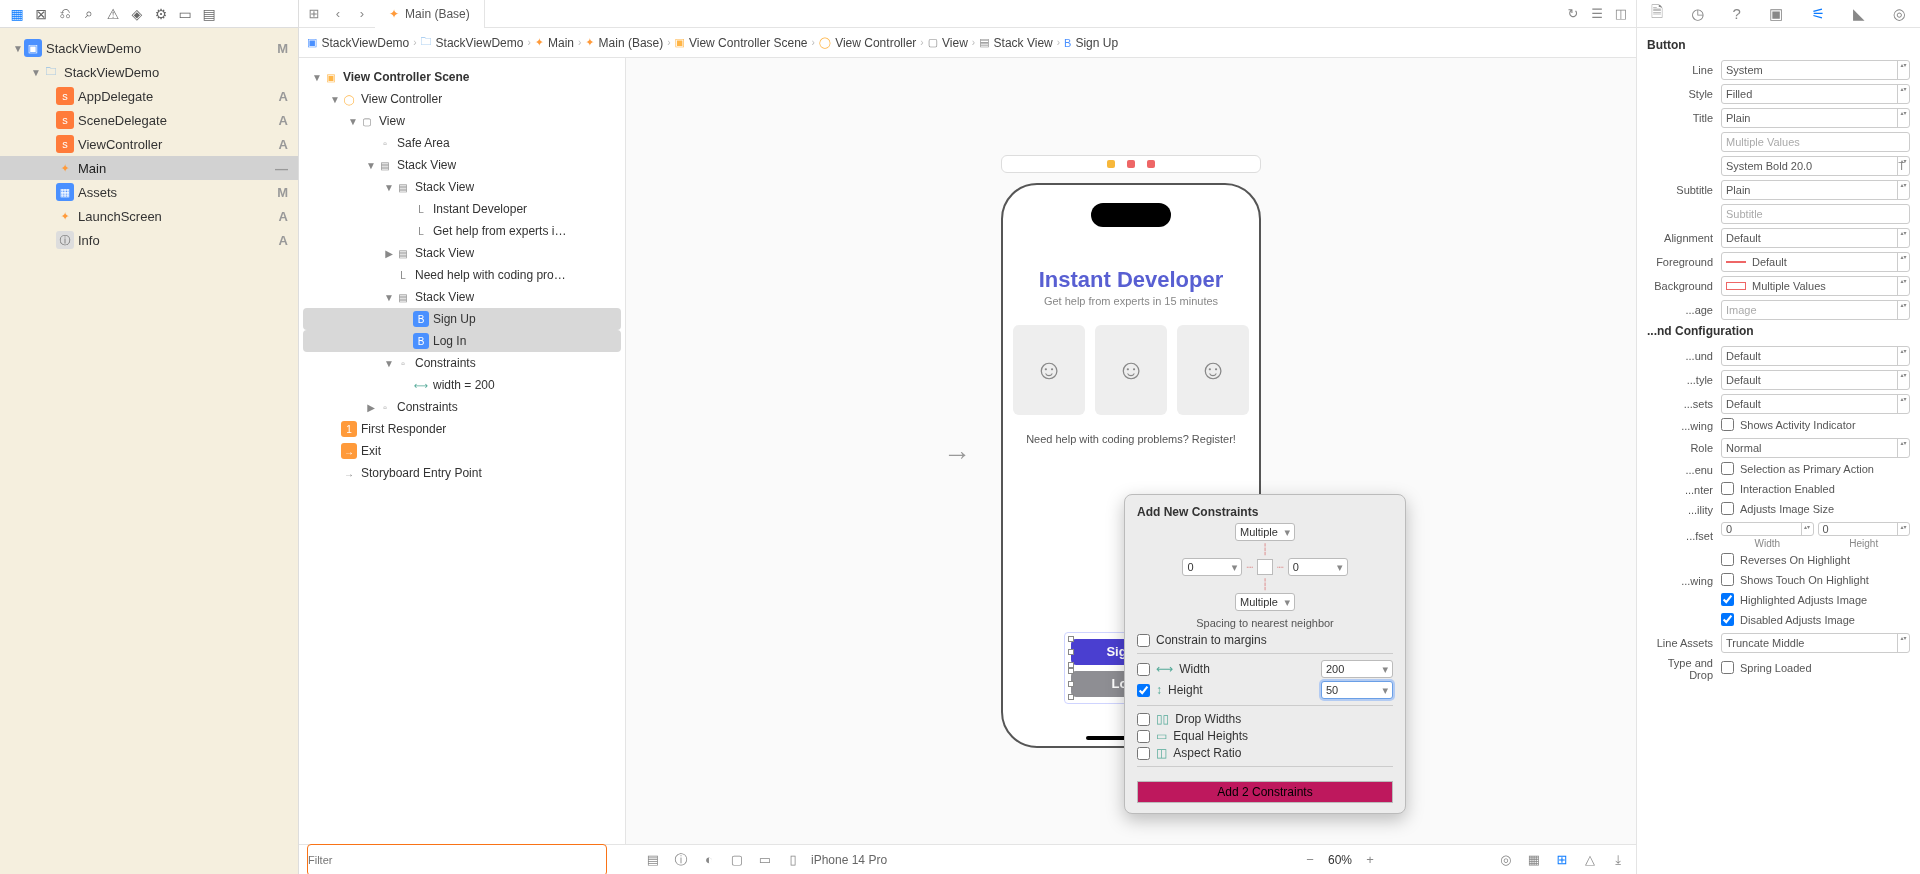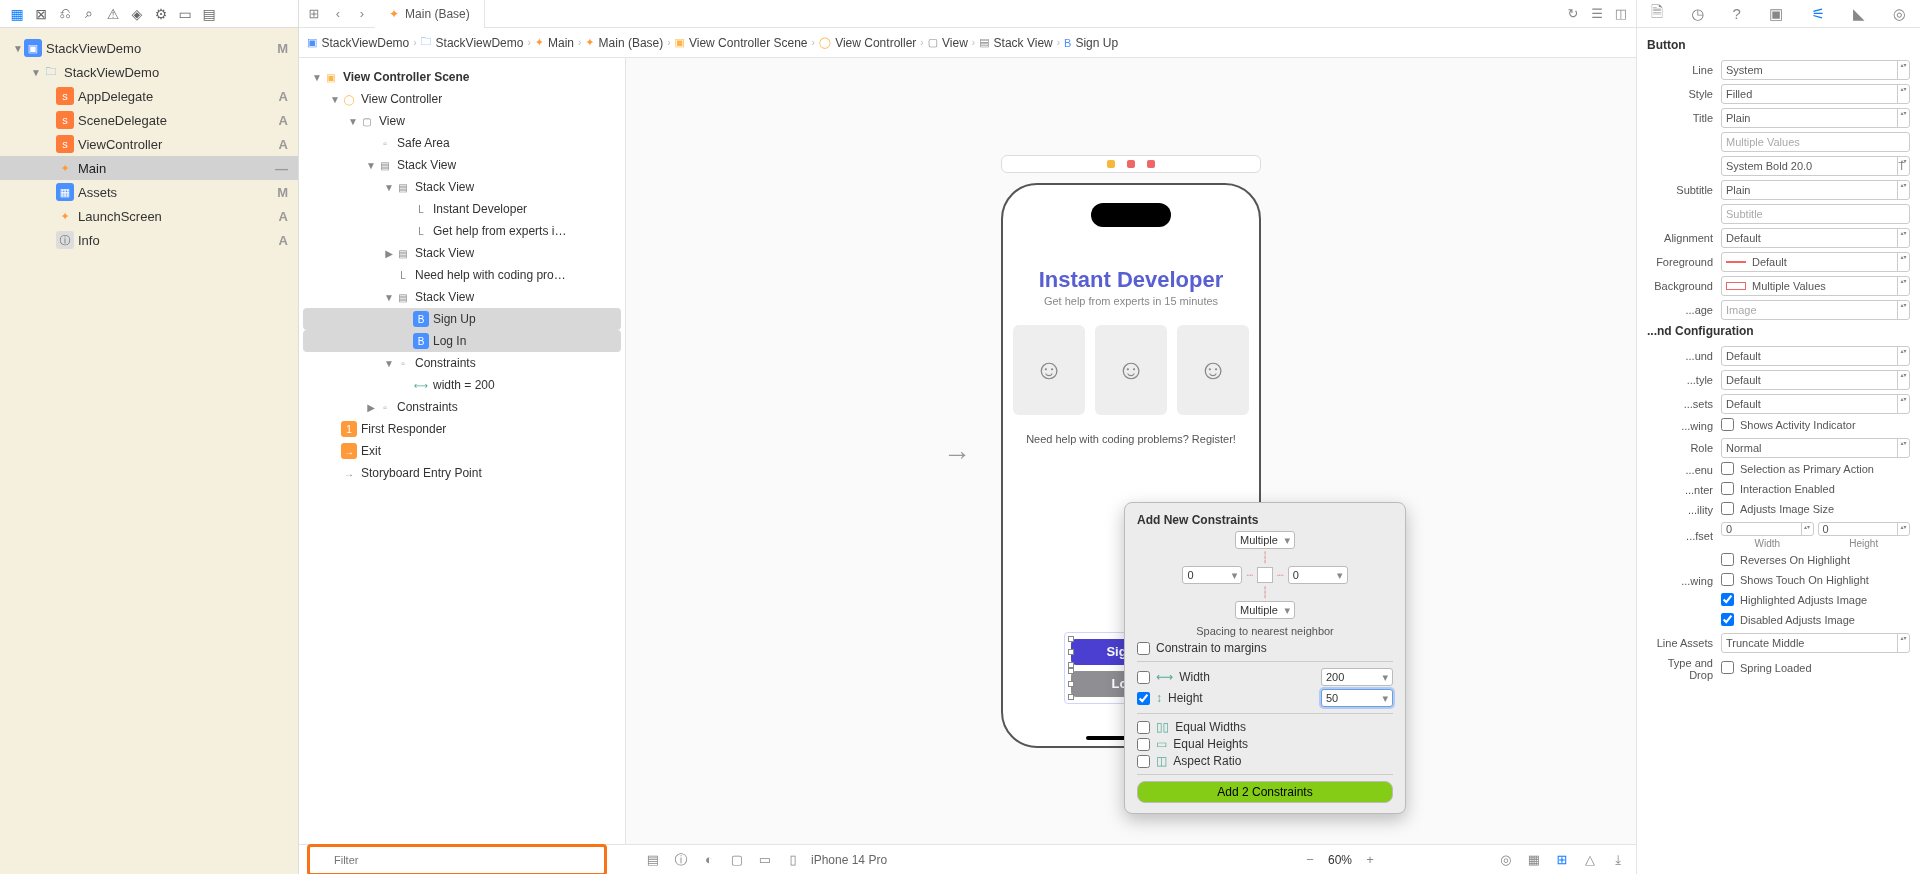--- a/index.html
+++ b/index.html
@@ -50,21 +50,21 @@
 .helptxt { font-size: 11px; color: #555; margin-top: 18px; text-align:center; }
 .btn-stack { margin-top: auto; margin-bottom: 24px; width: 135px; border: 1px solid #cfd4ff; padding: 6px; border-radius: 4px; }
 .pbtn { height: 26px; border-radius: 5px; display:flex; align-items:center; justify-content:center; font-size: 13px; font-weight:600; color:#fff; position:relative; }
 .pbtn.su { background: #4a3fd0; }
 .pbtn.li { background: #8e8e93; margin-top: 6px; }
 .selhandle { position:absolute; width:6px; height:6px; background:#fff; border:1px solid #888; }
 .homebar { position:absolute; bottom: 6px; left:50%; transform:translateX(-50%); width: 90px; height:4px; background:#000; border-radius:3px; }
 .arrow-entry { position:absolute; left: -58px; top: 50%; transform: translateY(-50%); font-size: 28px; color: #999; }
 
 .bottom-bar { height: 30px; border-top: 1px solid #e4e4e4; display:flex; align-items:center; padding: 0 8px; gap: 8px; }
-.filter-input { flex: 0 0 300px; height: 32px; border: 3px solid #f97316; border-radius: 4px; padding: 0 24px; font-size: 11px; color:#888; }
+.filter-input { flex: 0 0 300px; height: 32px; border: 1px solid #f97316; border-radius: 4px; padding: 0 0; font-size: 11px; color:#888; }
 .bottom-bar .bicon { width:20px; color:#888; text-align:center; }
 .bottom-bar .spacer { flex:1; }
 
 .right-col { width: 284px; border-left: 1px solid #e4e4e4; display:flex; flex-direction:column; }
 .insp-tabs { height: 28px; display:flex; align-items:center; justify-content:space-around; border-bottom:1px solid #e4e4e4; }
 .insp-tabs .itab { color:#888; font-size:15px; }
 .insp-tabs .itab.active { color:#0a7aff; }
 .insp-body { flex:1; overflow:auto; padding: 6px 10px; font-size: 11px; color:#555; }
 .insp-section-title { font-weight:600; font-size:12px; color:#333; margin: 4px 0 8px; }
 .insp-row { display:flex; align-items:center; margin-bottom: 4px; gap:4px; }
@@ -84,21 +84,21 @@
 .constraint-cross { display:flex; flex-direction:column; align-items:center; gap:2px; margin-bottom:6px; }
 .cc-row { display:flex; align-items:center; gap:4px; }
 .cc-box { width: 60px; height: 18px; border:1px solid #bbb; background:#fff; border-radius:3px; font-size:11px; padding:0 4px; display:flex; align-items:center; }
 .cc-square { width: 16px; height: 16px; border:1px solid #bbb; background:#fff; }
 .cc-line { color: #d88; font-size:11px; }
 .popover .centered { text-align:center; font-size:11px; color:#555; margin:4px 0; }
 .popover .prow { display:flex; align-items:center; gap:6px; margin:3px 0; font-size:12px; }
 .popover .prow .plbl { flex:1; }
 .popover .prow .pval { width: 72px; height:18px; border:1px solid #bbb; background:#fff; border-radius:3px; padding:0 4px; font-size:11px; display:flex; align-items:center; }
 .popover .prow .pval.active { border-color:#6a9fe6; box-shadow: 0 0 0 2px rgba(74,144,255,0.35); }
-.popover .addbtn { width:100%; height:22px; border:1px solid #bbb; background:#84cc16; border-radius:8px; font-size:12px; margin-top:0; }
+.popover .addbtn { width:100%; height:22px; border:1px solid #bbb; background:#be185d; border-radius:0; font-size:12px; margin-top:8px; }
 .popover hr { border:none; border-top:1px solid #ccc; margin:6px 0; }
 
 .icon-blue { background:#4a90ff; color:#fff; }
 .icon-swift { background:#ff7b3a; color:#fff; }
 .icon-gray { background:#ddd; color:#666; }
 .icon-folder { color:#68a9e6; }
 </style>
 </head>
 <body>
 
@@ -418,21 +418,21 @@
           <span class="plbl">Height</span>
           <div class="pval active">
               <span>50</span>
               <span style="margin-left:auto;color:#888">▾</span>
             </div>
         </div>
         <hr>
         <div class="prow">
             <input type="checkbox" style="">
             <span style="color:#5a9">▯▯</span>
-            <span>Equal Widths</span>
+            <span>Drop Widths</span>
           </div>
         <div class="prow">
             <input type="checkbox" style="">
             <span style="color:#5a9">▭</span>
             <span>Equal Heights</span>
           </div>
         <div class="prow">
             <input type="checkbox" style="">
             <span style="color:#5a9">◫</span>
             <span>Aspect Ratio</span>

